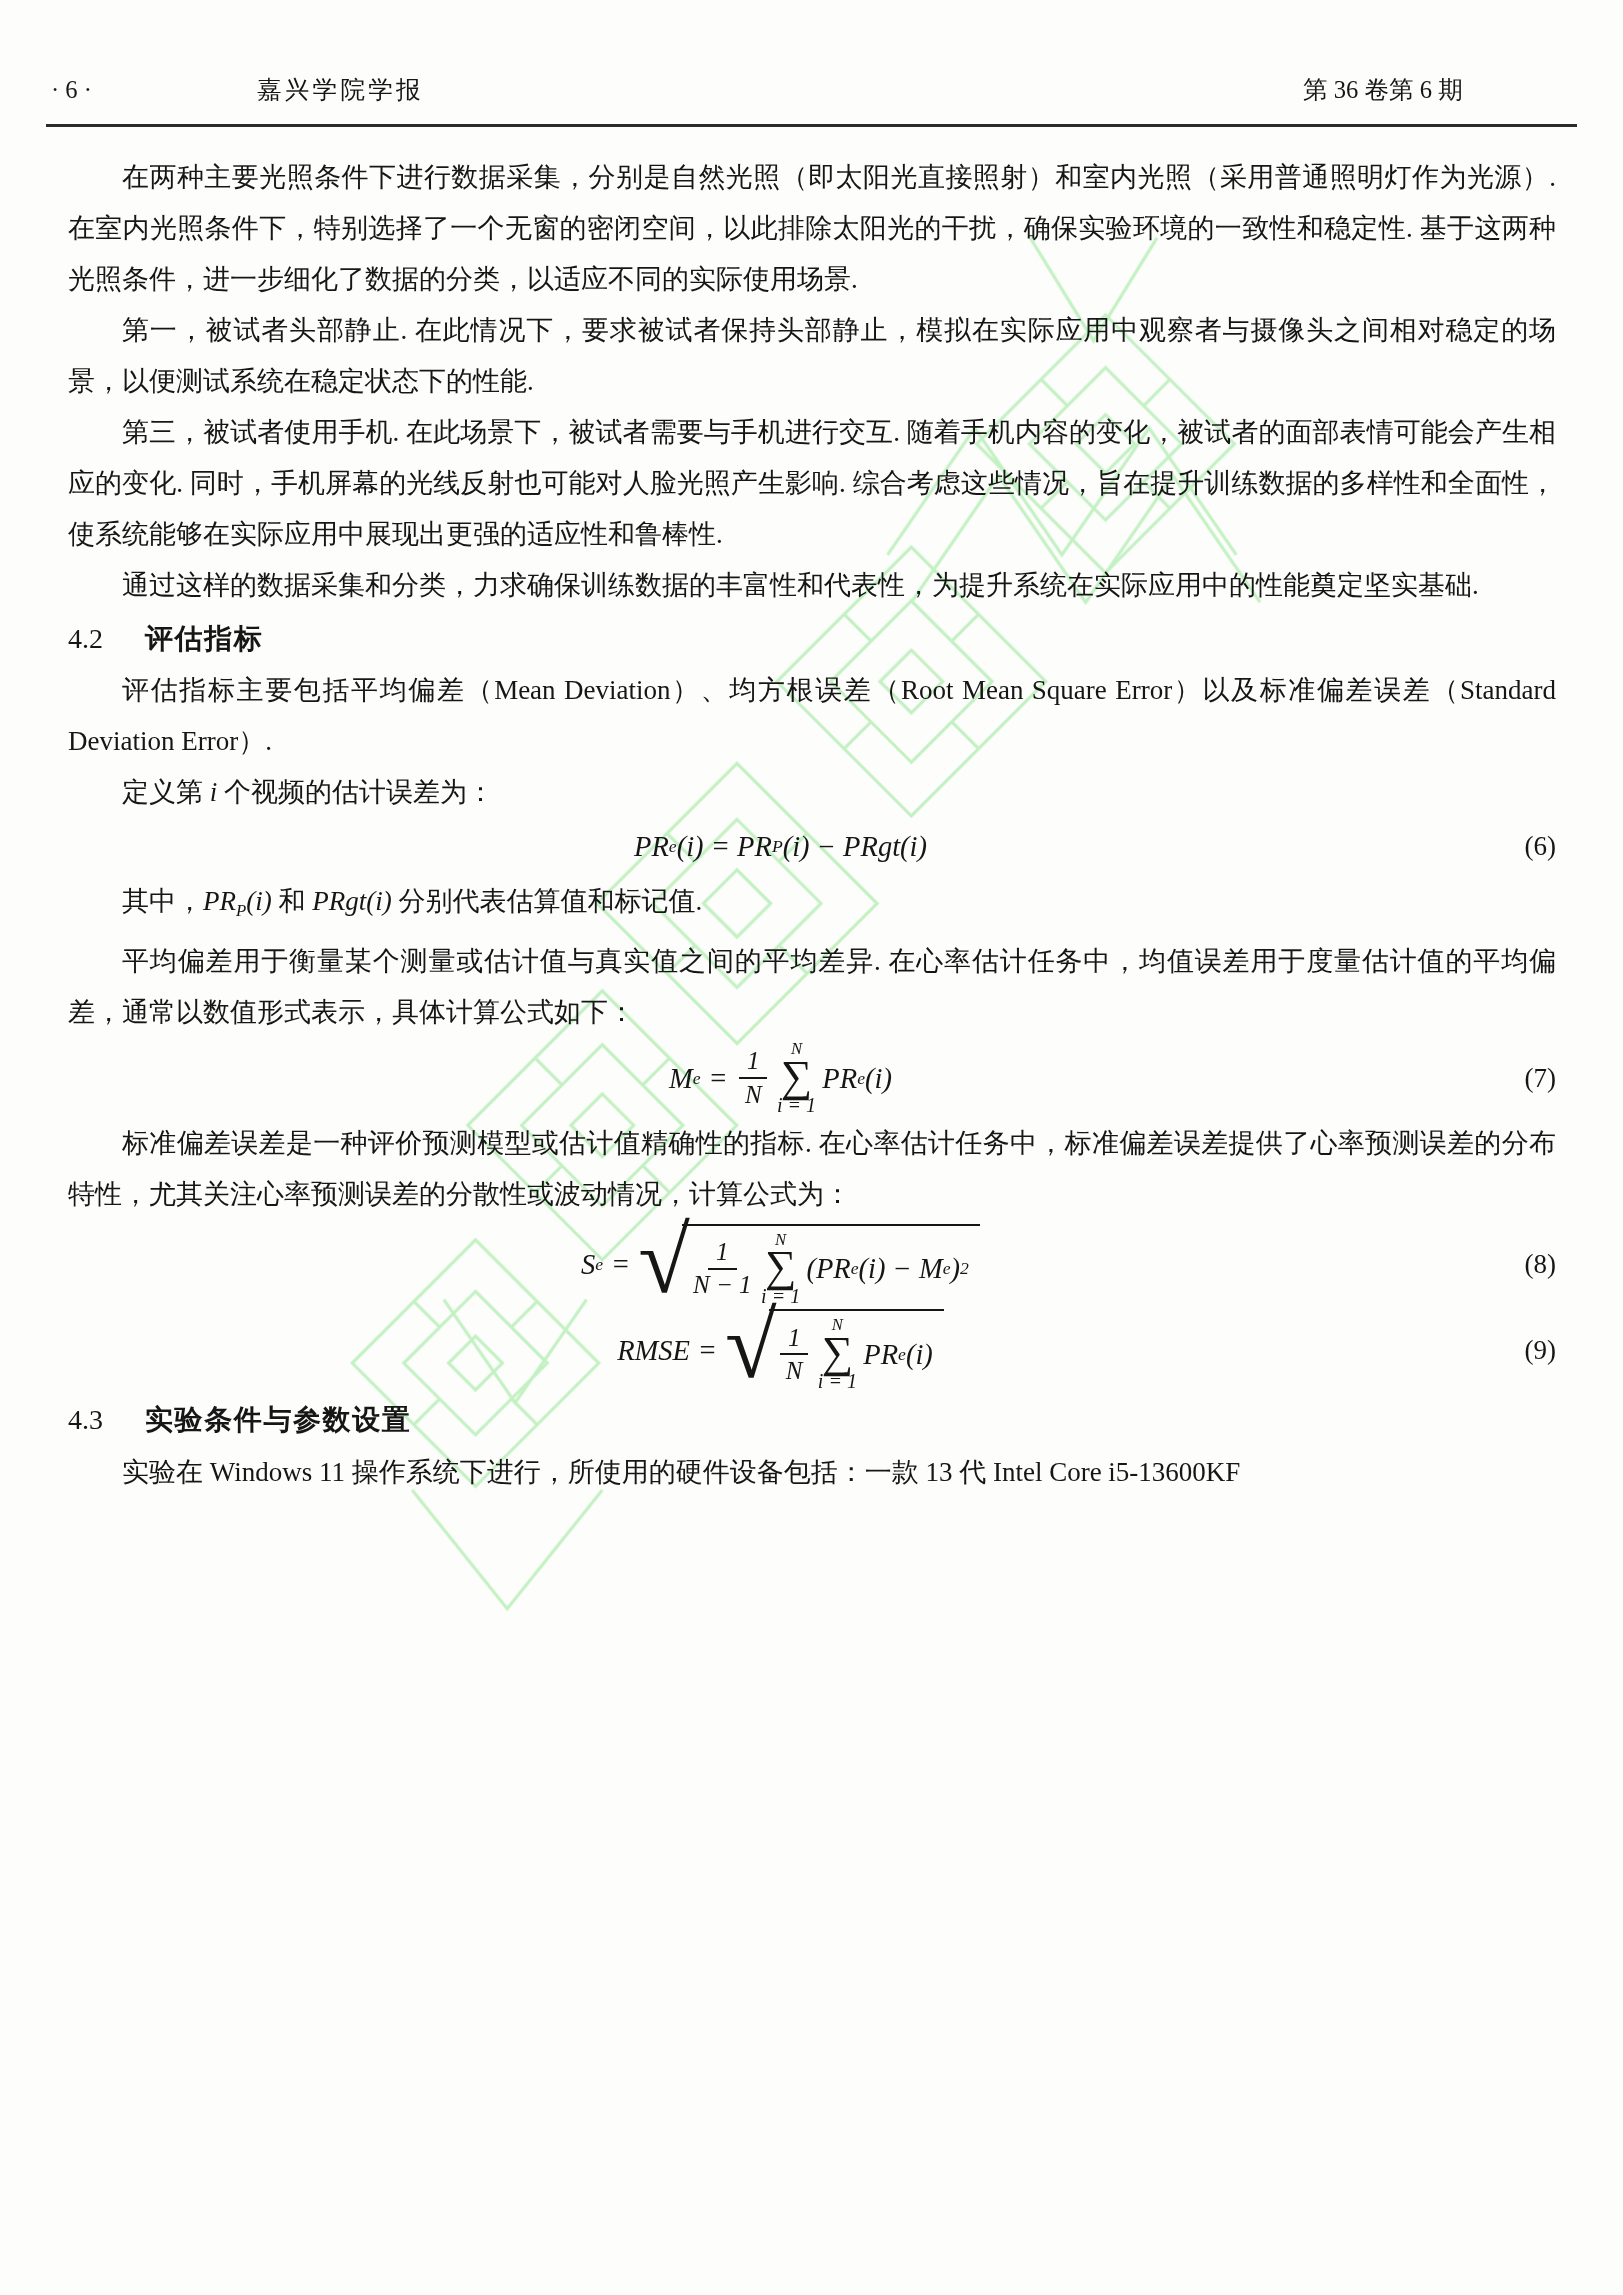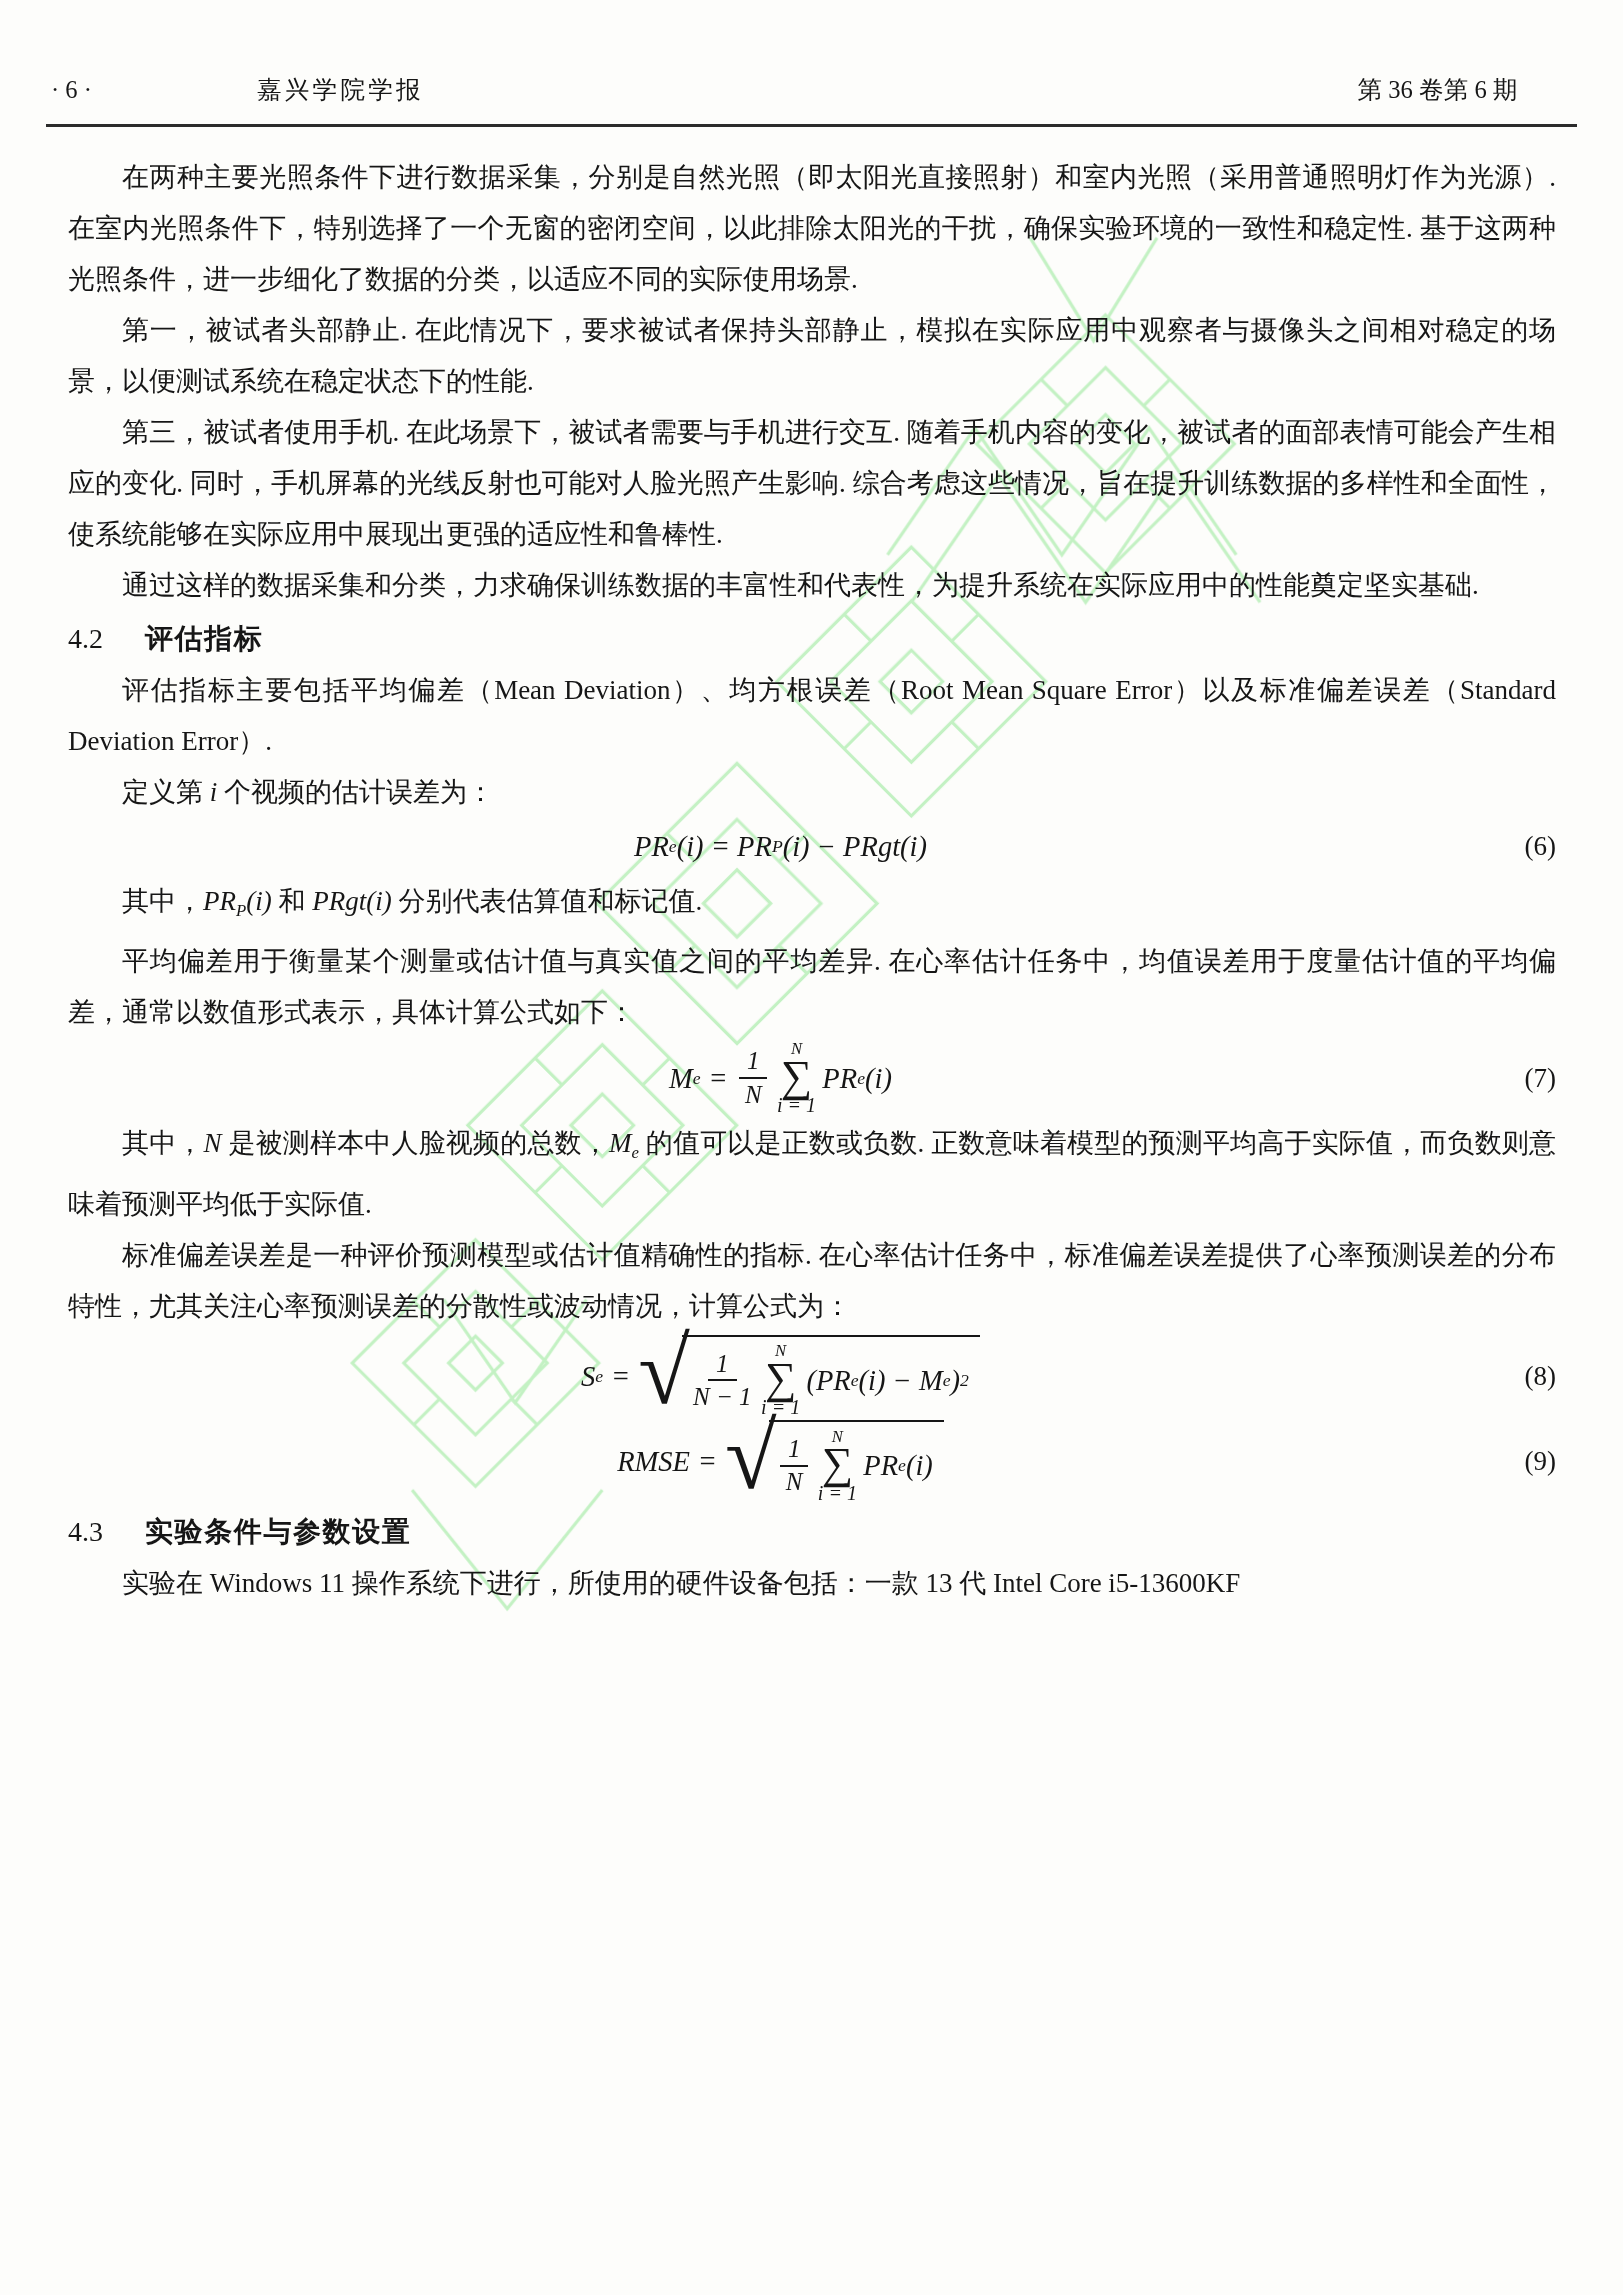--- a/index.html
+++ b/index.html
@@ -8,21 +8,21 @@
     background:#fdfdfb;color:#161616;overflow:hidden;
     font-family:"Liberation Serif","DejaVu Serif",serif;
   }
   
   .pagehead{
     position:absolute;top:73px;left:51px;right:51px;
     display:flex;align-items:baseline;font-size:24.6px;
   }
   .pagehead .left{width:206px;text-align:left;}
   .pagehead .center{flex:1;text-align:left;letter-spacing:3.2px;}
-  .pagehead .right{width:269px;text-align:center;}
+  .pagehead .right{width:269px;text-align:left;}
   .head-rule{
     position:absolute;top:124px;left:46px;right:46px;height:3.2px;
     background:#2b2b2b;
   }
   
   .wm{position:absolute;left:0;top:0;width:1623px;height:2295px;pointer-events:none;}
   
   .content{
     position:absolute;top:152px;left:68px;right:67px;bottom:16px;
     font-size:27px;line-height:51px;text-align:justify;
@@ -138,21 +138,20 @@
           <span class="ss">∑</span>
           <span class="sb">i = 1</span>
         </span>
         <span>PR</span>
           <sub>e</sub>
           <span>(i)</span>
       </span>
       <span class="eqno">(7)</span>
     </div>
 
-    <p><span>其中，</span><span class="ital">N</span><span> 是被测样本中人脸视频的总数，</span><span class="ital">M</span><sub class="ital">e</sub><span> 的值可以是正数或负数. 正数意味着模型的预测平均高于实际值，而负数则意味着预测平均低于实际值.</span></p>
 
     <p>标准偏差误差是一种评价预测模型或估计值精确性的指标. 在心率估计任务中，标准偏差误差提供了心率预测误差的分布特性，尤其关注心率预测误差的分散性或波动情况，计算公式为：</p>
 
     <div class="eqrow">
       <span class="eqc">
         <span>S</span>
           <sub>e</sub>
         <span class="op">=</span>
         <span class="sqrt">
           <span class="rad">√</span>

